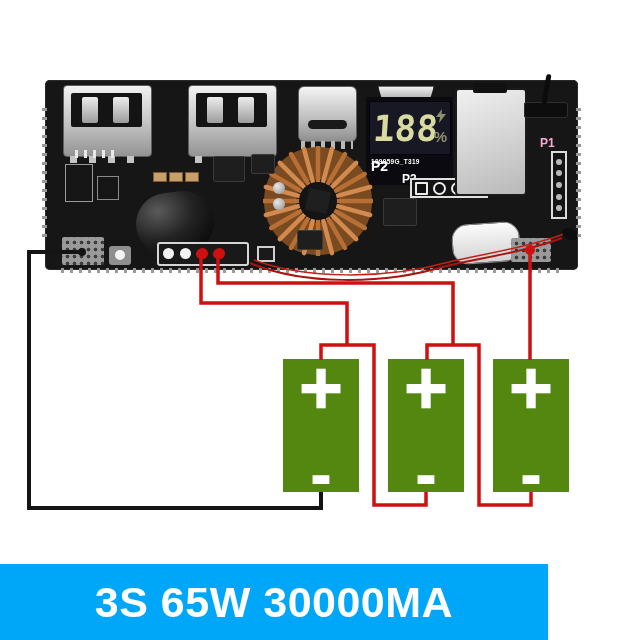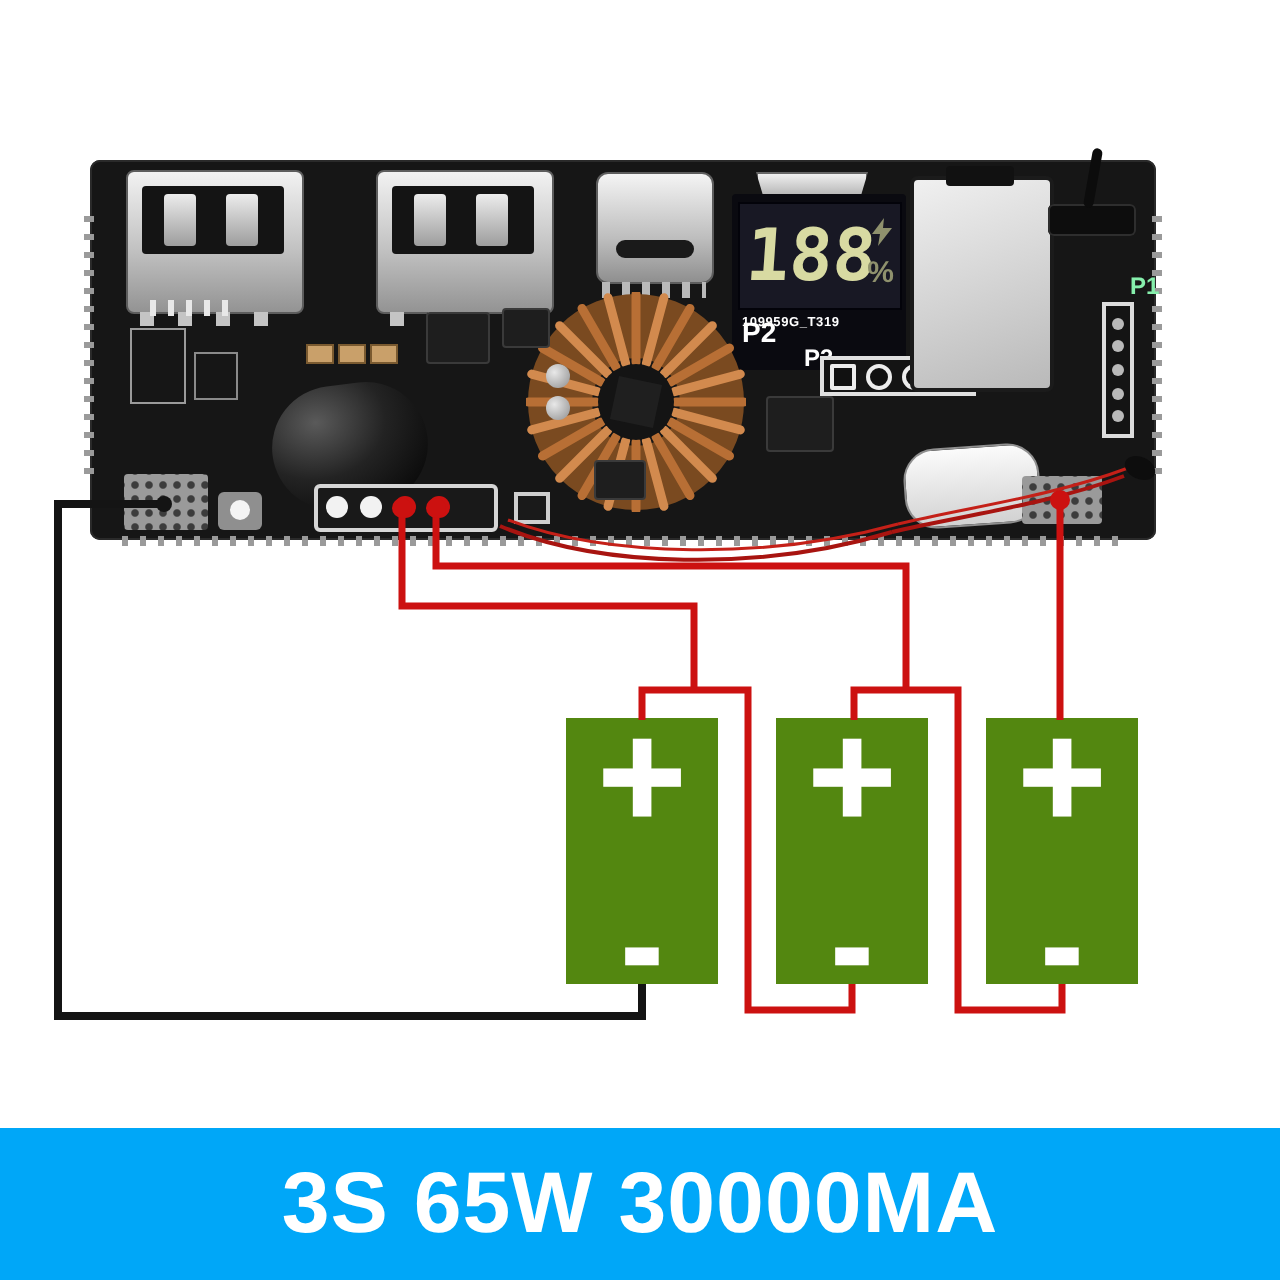--- a/index.html
+++ b/index.html
@@ -61,21 +61,21 @@
   .p3-row .pad.sq{border-radius:1px;}
 
   
   .white-comp{left:410px;top:8px;width:68px;height:104px;border:2px solid #1b1b1b;border-radius:4px;
     background:linear-gradient(160deg,#f0f0f0,#cfcfcf 60%,#b9b9b9);}
   .white-comp .tab{left:16px;top:-7px;width:34px;height:10px;background:#111;border-radius:2px;}
   .push-button{left:479px;top:22px;width:44px;height:16px;background:#0d0d0d;border-radius:3px;
     box-shadow:0 0 0 1px #2e2e2e inset;}
   .push-button .stub{left:20px;top:-28px;width:5px;height:30px;background:#0c0c0c;border-radius:3px;
     transform:rotate(10deg);}
-  .p1-label{left:520px;top:56px;font:bold 12px "Liberation Sans",sans-serif;color:#86efac;}
+  .p1-label{left:495px;top:56px;font:bold 12px "Liberation Sans",sans-serif;color:#f9a8d4;}
   .p1-header{left:506px;top:71px;width:16px;height:68px;border:2px solid #dcdcdc;background:#141414;
     display:flex;flex-direction:column;align-items:center;justify-content:space-evenly;box-sizing:border-box;}
   .p1-header i{position:static;width:6px;height:6px;background:#b9b9b9;border-radius:50%;}
 
   
   .coil-box{left:218px;top:66px;width:110px;height:110px;}
 
   
   .black-cap{left:91px;top:112px;width:78px;height:62px;border-radius:34px;transform:rotate(-7deg);
     background:radial-gradient(ellipse at 30% 28%,#5a5a5a,#232323 45%,#0a0a0a 85%);}
@@ -121,21 +121,21 @@
   .battery.b1{left:283px;} .battery.b2{left:388px;} .battery.b3{left:493px;}
   .bat-plus{position:absolute;top:-6px;left:0;width:100%;text-align:center;color:#fff;
     font:bold 58px "DejaVu Sans",sans-serif;-webkit-text-stroke:2.5px #fff;}
   .bat-minus{position:absolute;bottom:-4px;left:0;width:100%;text-align:center;color:#fff;
     font:bold 48px "DejaVu Sans",sans-serif;-webkit-text-stroke:2px #fff;line-height:40px;}
 
   
   #wire-svg{position:absolute;inset:0;z-index:5;pointer-events:none;}
 
   
-  .banner{position:absolute;left:0;top:564px;width:640px;height:76px;background:#00a7f8;z-index:6;
+  .banner{position:absolute;left:0;top:564px;width:548px;height:76px;background:#00a7f8;z-index:6;
     display:flex;align-items:center;justify-content:center;}
   .banner span{color:#fff;font:bold 43px "Liberation Sans",sans-serif;letter-spacing:.5px;}
 </style>
 </head>
 <body>
 
 <div class="scene">
 
   <div class="pcb" style="background: rgb(22, 22, 22);">
     <div class="edge-left"></div>

